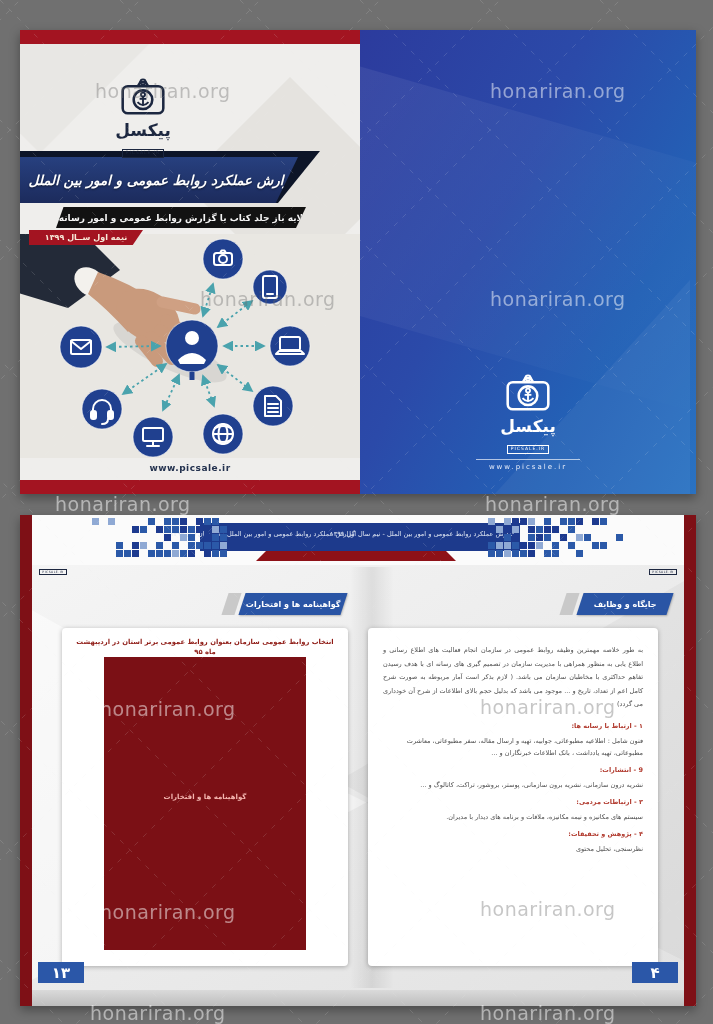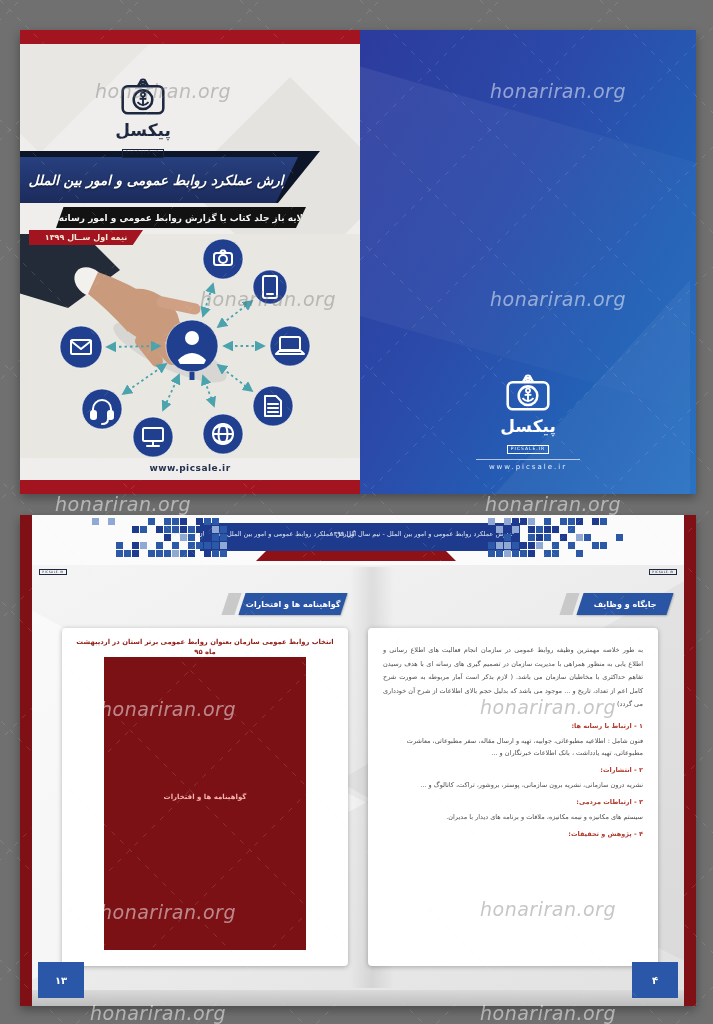--- a/index.html
+++ b/index.html
@@ -3,21 +3,21 @@
 <meta charset="utf-8">
 <style>
   html,body{margin:0;padding:0;background:#5e5e5e;}
   .canvas{position:relative;width:713px;height:1024px;background:#707070;overflow:hidden;
           font-family:"DejaVu Sans",sans-serif;margin:0 auto;}
   .abs{position:absolute;}
 
   
   #xp{position:absolute;left:0;top:0;width:713px;height:1024px;z-index:40;pointer-events:none;}
   #xp line{stroke:#e8e8e8;stroke-opacity:.15;stroke-dasharray:5 7;stroke-width:1;}
-  .wm{position:absolute;z-index:41;font-size:19px;color:rgba(255,255,255,.5);letter-spacing:.5px;pointer-events:none;font-style:italic;}
+  .wm{position:absolute;z-index:41;font-size:19px;color:rgba(255,255,255,.5);letter-spacing:.5px;pointer-events:none;}
   .wm.g{color:rgba(105,105,105,.38);}
 
   
   .cover{position:absolute;left:20px;top:30px;width:676px;height:464px;display:flex;
          box-shadow:0 4px 10px rgba(0,0,0,.35);z-index:2;}
   .front{position:relative;width:340px;background:#efeeec;overflow:hidden;}
   .fc-bar{position:absolute;left:0;right:0;height:14px;background:#a31421;z-index:5;}
   .fc-bar.top{top:0;} .fc-bar.bot{bottom:0;}
   .fc-dia{position:absolute;background:#dcdad6;transform:rotate(45deg);opacity:.55;}
   .fc-dia.d1{left:195px;top:78px;width:150px;height:150px;}
@@ -113,22 +113,22 @@
   .lp-title{margin:9px 12px 0;text-align:center;color:#8e1a14;font-weight:bold;font-size:6.8px;direction:rtl;line-height:1.5;}
   .lp-box{position:absolute;left:42px;top:29px;width:202px;height:293px;background:#7b1015;}
   .lp-cap{position:absolute;left:0;top:136px;width:100%;text-align:center;
           color:rgba(255,196,190,.92);font-size:7px;font-weight:bold;direction:rtl;}
 
   .rp-body{direction:rtl;text-align:right;padding:16px 15px 10px;color:#4f4f4f;font-size:6.5px;}
   .rp-intro{line-height:13.5px;margin:0 0 9px;text-align:justify;}
   .item .ih{color:#b23c30;font-weight:bold;margin:6px 0 3px;line-height:11px;}
   .item .ib{margin:0 0 2px;line-height:12px;}
 
-  .pgnum{position:absolute;top:447px;width:46px;height:36px;background:#2b57a8;z-index:7;
-         display:flex;align-items:center;justify-content:center;color:#fff;font-weight:bold;font-size:10px;}
+  .pgnum{position:absolute;top:447px;width:46px;height:21px;background:#2b57a8;z-index:7;
+         display:flex;align-items:center;justify-content:center;color:#fff;font-weight:bold;font-size:15px;}
   .pgnum.l{left:18px;} .pgnum.r{right:18px;}
 </style>
 </head>
 <body>
 
 <div class="canvas">
 
   <div class="cover">
 
     <div class="front">
@@ -469,29 +469,30 @@
     </div>
 
     <div class="card rp">
       <div class="rp-body">
         <p class="rp-intro">به طور خلاصه مهمترین وظیفه روابط عمومی در سازمان انجام فعالیت های اطلاع رسانی و اطلاع یابی به منظور همراهی با مدیریت سازمان در تصمیم گیری های رسانه ای با هدف رسیدن تفاهم حداکثری با مخاطبان سازمان می باشد. ( لازم بذکر است آمار مربوطه به صورت شرح کامل اعم از تعداد، تاریخ و ... موجود می باشد که بدلیل حجم بالای اطلاعات از شرح آن خودداری می گردد)</p>
         <div class="item">
           <div class="ih">۱ - ارتباط با رسانه ها:</div>
           <div class="ib">فنون شامل : اطلاعیه مطبوعاتی، جوابیه، تهیه و ارسال مقاله، سفر مطبوعاتی، معاشرت مطبوعاتی، تهیه یادداشت ، بانک اطلاعات خبرنگاران و ...</div>
         </div>
         <div class="item">
-          <div class="ih">۲ - انتشارات:</div>
+          <div class="ih">9 - انتشارات:</div>
           <div class="ib">نشریه درون سازمانی، نشریه برون سازمانی، پوستر، بروشور، تراکت، کاتالوگ و ...</div>
         </div>
         <div class="item">
           <div class="ih">۳ - ارتباطات مردمی:</div>
           <div class="ib">سیستم های مکانیزه و نیمه مکانیزه، ملاقات و برنامه های دیدار با مدیران.</div>
         </div>
         <div class="item">
           <div class="ih">۴ - پژوهش و تحقیقات:</div>
+          <div class="ib">نظرسنجی، تحلیل محتوی</div>
         </div>
       </div>
     </div>
 
     <div class="pg-bottom"></div>
     <div class="pgnum l">۱۳</div>
     <div class="pgnum r">۴</div>
     <div class="edge l"></div>
     <div class="edge r"></div>
   </div>

